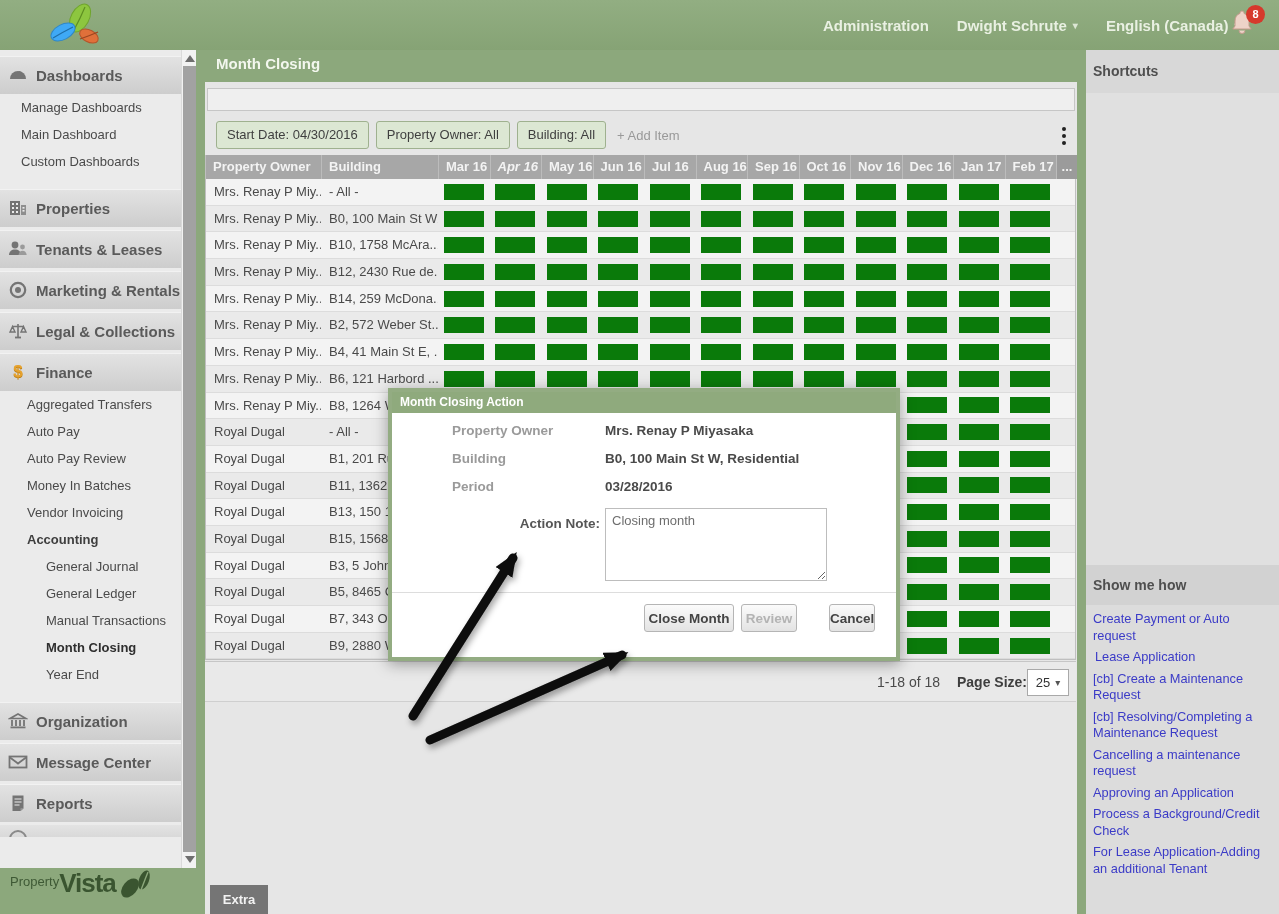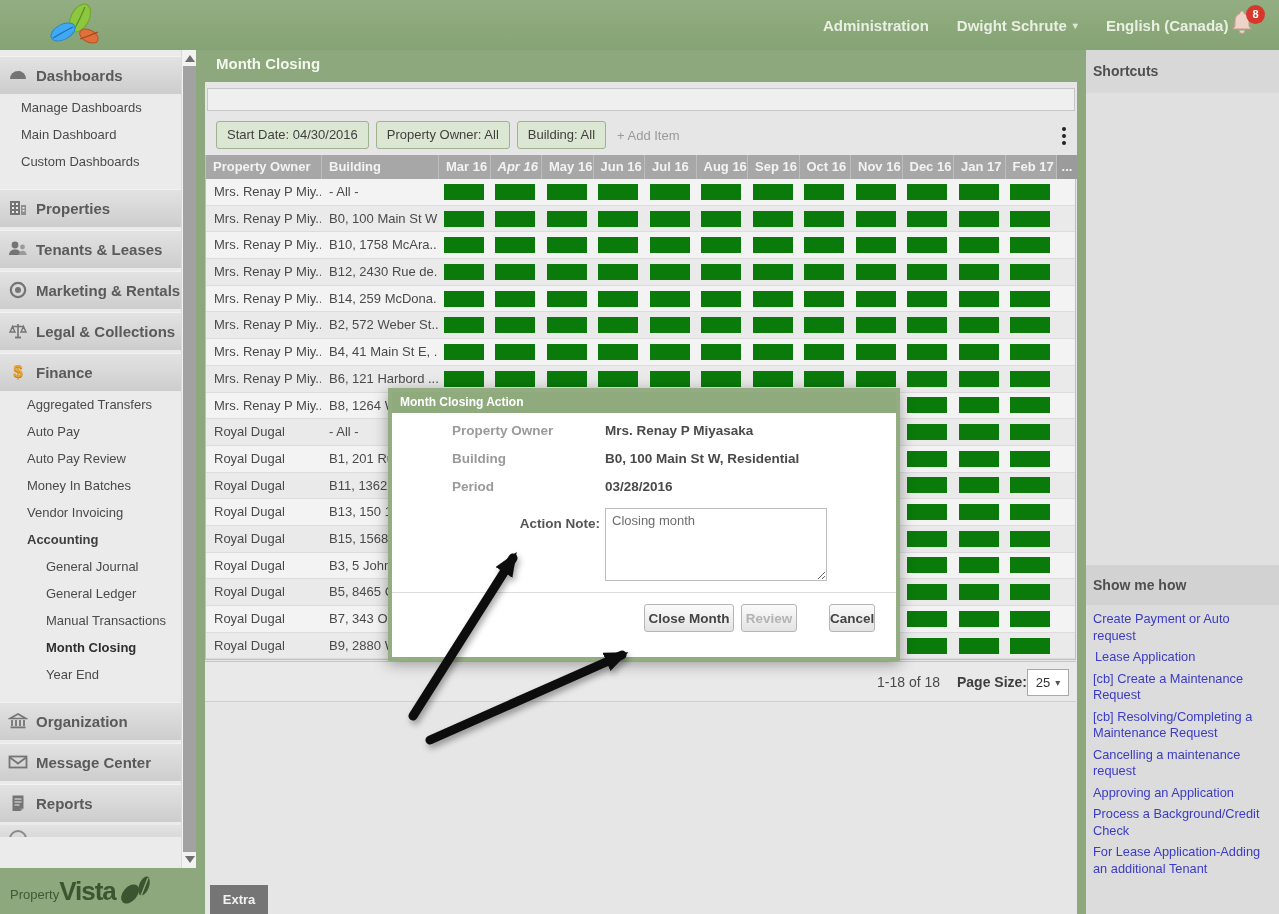--- a/index.html
+++ b/index.html
@@ -34,21 +34,21 @@
   .sb-item.active { font-weight:bold; color:#2E2E2E; }
   .dollar { font-size:17px; font-weight:bold; color:#E6A22E; text-shadow:0 1px 0 #b97c14; }
 
   #sb-scroll { position:absolute; left:181px; top:50px; width:15px; height:818px; background:#F2F2F2; border-left:1px solid #DADADA;}
   #sb-thumb { position:absolute; left:1px; top:16px; width:13px; height:786px; background:#A2A2A2; }
   .sb-arrow { position:absolute; left:3px; width:0; height:0; }
   #sb-up { top:5px; border-left:5px solid transparent; border-right:5px solid transparent; border-bottom:7px solid #6E6E6E; }
   #sb-dn { bottom:5px; border-left:5px solid transparent; border-right:5px solid transparent; border-top:7px solid #6E6E6E; }
 
   #sb-logo { position:absolute; left:0; top:868px; width:205px; height:46px; background:#8CA87C;
-             display:flex; align-items:center; padding-left:10px; }
+             display:flex; padding-left:10px; }
   #sb-logo .p1 { font-size:13px; color:#3E5935; margin-top:6px;}
   #sb-logo .p2 { font-size:26px; font-weight:bold; color:#3A5530; letter-spacing:-1px; }
 
   
   #main-bg { position:absolute; left:205px; top:82px; width:872px; height:832px; background:#E6E6E6; }
   #page-title { position:absolute; left:216px; top:55px; color:#F3F7EE; font-weight:bold; font-size:15px; }
   #toolbar-empty { position:absolute; left:207px; top:88px; width:868px; height:23px; background:#EFEFEF; border:1px solid #C6C6C6; }
   #filters { position:absolute; left:216px; top:121px; display:flex; gap:7px; align-items:center; }
   .filter-chip { background:#DCE7D3; border:1px solid #9FB18F; border-radius:3px; height:28px;
                  padding:0 10px; font-size:13px; color:#3F3F3F; line-height:26px; cursor:pointer; white-space:nowrap;}

